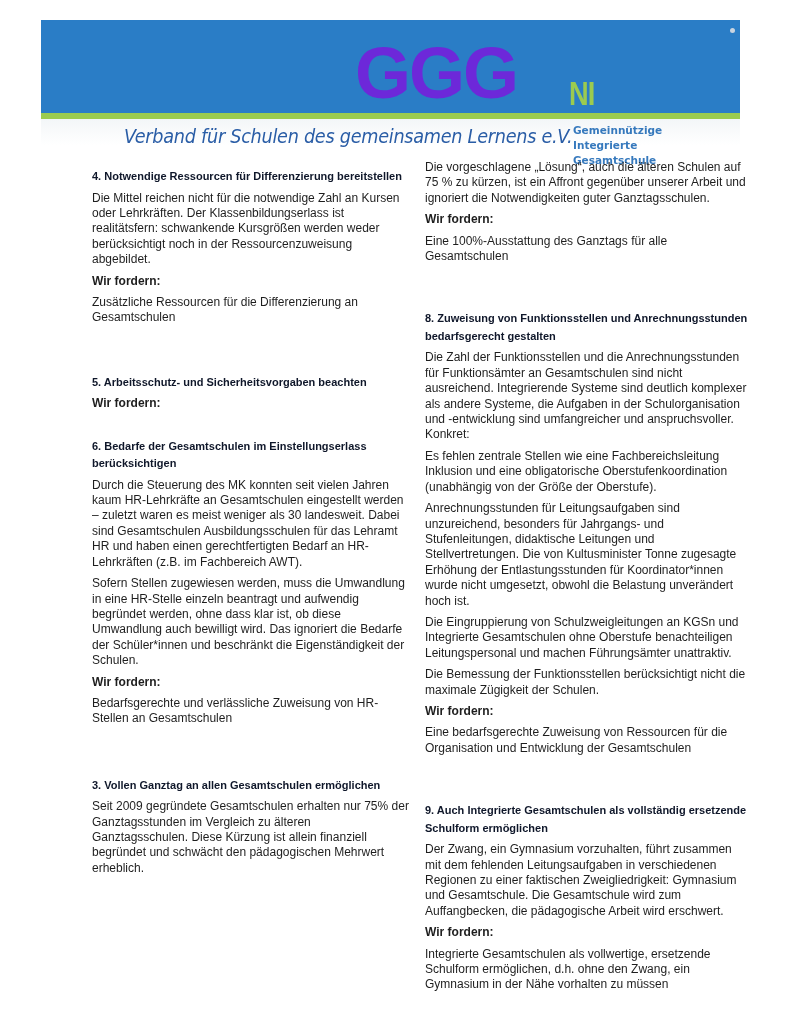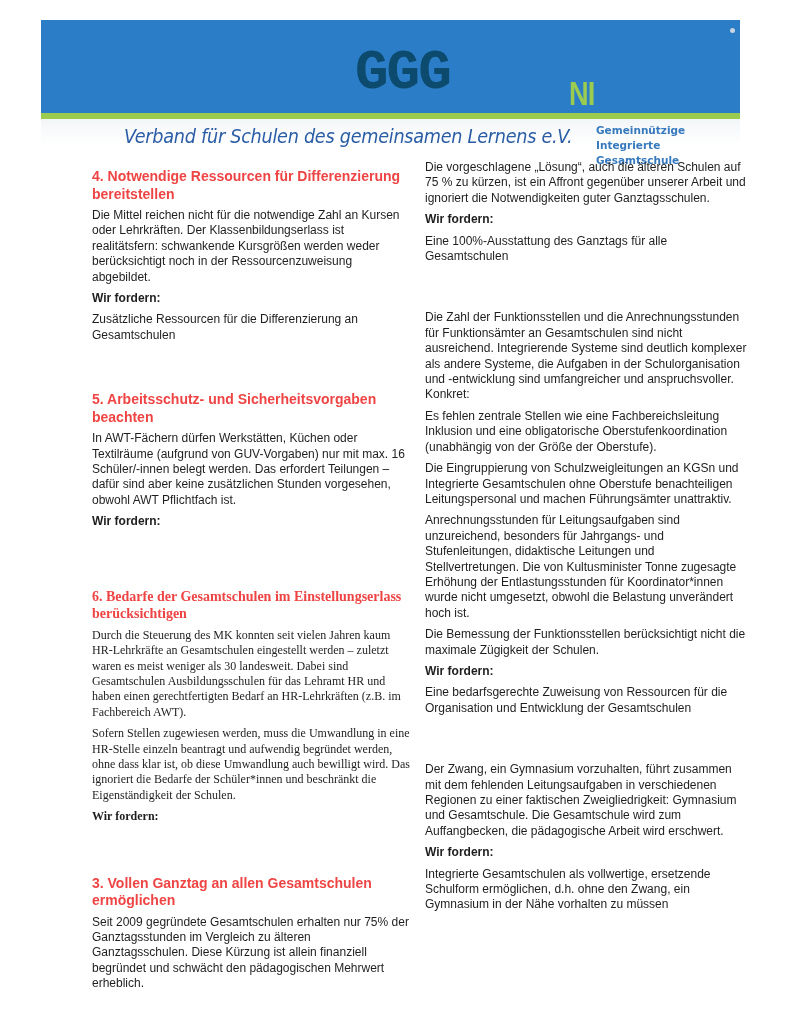--- a/index.html
+++ b/index.html
@@ -16,64 +16,64 @@
   .header-stripe {
     position: absolute; left: 41px; top: 113px; width: 699px; height: 6px;
     background: #9bcb4f;
   }
   .header-fade {
     position: absolute; left: 41px; top: 119px; width: 699px; height: 26px;
     background: linear-gradient(#f3f6f8, #ffffff);
   }
   .logo-ggg {
     position: absolute; left: 355px; top: 33px;
-    font-family: Liberation Mono, monospace; font-weight: bold;
-    font-size: 56px; line-height: 80px; letter-spacing: -2px;
-    color: #0c4a6e;
+    font-family: Liberation Sans, sans-serif; font-weight: bold;
+    font-size: 72px; line-height: 80px; letter-spacing: -2px;
+    color: #6d28d9;
   }
   .logo-ni {
     position: absolute; left: 569px; top: 76px;
     font-family: "Liberation Sans", sans-serif; font-weight: bold;
     font-size: 34px; line-height: 34px;
     color: #9bcb4f; letter-spacing: -1px;
     transform: scaleX(0.8); transform-origin: left top;
   }
   .tagline {
     position: absolute; left: 124px; top: 125px;
     font-family: "DejaVu Sans", sans-serif; font-style: italic;
     font-size: 19px; color: #2a5da6; letter-spacing: -0.3px;
     transform: scaleX(0.93); transform-origin: left top;
     white-space: nowrap;
   }
   .org-lines {
     position: absolute; left: 573px; top: 123px;
     font-family: "DejaVu Sans", sans-serif; font-weight: bold;
     font-size: 10.5px; line-height: 15px; color: #3679bd;
   }
-  .org-lines div { white-space: nowrap; margin-left: 23px; }
+  .org-lines div { white-space: nowrap; }
   .scan-mark {
     position: absolute; left: 730px; top: 28px; width: 5px; height: 5px;
     border-radius: 50%; background: #c9d4e0;
   }
   .col {
     position: absolute; width: 318px;
     font-size: 12px; line-height: 15.4px;
   }
   .col-left { left: 92px; top: 168px; }
   .col-right { left: 425px; top: 160px; width: 325px; }
   .section { margin: 0; }
   .section h2 {
-    margin: 0 0 5px 0; font-size: 14px; line-height: 17.5px;
-    font-weight: bold; color: #ef4444;
+    margin: 0 0 5px 0; font-size: 11px; line-height: 17.5px;
+    font-weight: bold; color: #0f172a;
   }
   .section p { margin: 0 0 6px 0; }
   .section p.demand-label { font-weight: bold; margin-bottom: 6px; }
   .section p.tight { margin-bottom: 0; }
   .gap-s4 { margin-top: 48px; }
-  .gap-s5 { margin-top: 58px; font-family: Liberation Serif, serif; }
+  .gap-s5 { margin-top: 26px; }
   .gap-s6 { margin-top: 50px; }
   .gap-s8 { margin-top: 46px; }
   .gap-s9 { margin-top: 46px; }
 </style>
 </head>
 <body>
 
 <div class="header-band"></div>
 <div class="header-stripe"></div>
 <div class="header-fade"></div>
@@ -91,53 +91,55 @@
 
   <div class="section">
     <h2>4. Notwendige Ressourcen für Differenzierung bereitstellen</h2>
     <p>Die Mittel reichen nicht für die notwendige Zahl an Kursen oder Lehrkräften. Der Klassenbildungserlass ist realitätsfern: schwankende Kursgrößen werden weder berücksichtigt noch in der Ressourcenzuweisung abgebildet.</p>
     <p class="demand-label">Wir fordern:</p>
     <p class="tight">Zusätzliche Ressourcen für die Differenzierung an Gesamtschulen</p>
   </div>
 
   <div class="section gap-s4">
     <h2>5. Arbeitsschutz- und Sicherheitsvorgaben beachten</h2>
-    <p>In AWT-Fächern dürfen Werkstätten, Küchen oder Textilräume (aufgrund von GUV-Vorgaben) nur mit max. 16 Schüler/-innen belegt werden. Das erfordert Teilungen – dafür sind aber keine zusätzlichen Stunden vorgesehen, obwohl AWT Pflichtfach ist.</p>
     <p class="demand-label">Wir fordern:</p>
   </div>
 
   <div class="section gap-s5">
     <h2>6. Bedarfe der Gesamtschulen im Einstellungserlass berücksichtigen</h2>
     <p>Durch die Steuerung des MK konnten seit vielen Jahren kaum HR-Lehrkräfte an Gesamtschulen eingestellt werden – zuletzt waren es meist weniger als 30 landesweit. Dabei sind Gesamtschulen Ausbildungsschulen für das Lehramt HR und haben einen gerechtfertigten Bedarf an HR-Lehrkräften (z.B. im Fachbereich AWT).</p>
     <p>Sofern Stellen zugewiesen werden, muss die Umwandlung in eine HR-Stelle einzeln beantragt und aufwendig begründet werden, ohne dass klar ist, ob diese Umwandlung auch bewilligt wird. Das ignoriert die Bedarfe der Schüler*innen und beschränkt die Eigenständigkeit der Schulen.</p>
     <p class="demand-label">Wir fordern:</p>
+    <p class="tight">Bedarfsgerechte und verlässliche Zuweisung von HR-Stellen an Gesamtschulen</p>
   </div>
 
   <div class="section gap-s6">
     <h2>3. Vollen Ganztag an allen Gesamtschulen ermöglichen</h2>
     <p class="tight">Seit 2009 gegründete Gesamtschulen erhalten nur 75% der Ganztagsstunden im Vergleich zu älteren Ganztagsschulen. Diese Kürzung ist allein finanziell begründet und schwächt den pädagogischen Mehrwert erheblich.</p>
   </div>
 </div>
 
 <div class="col col-right">
 
   <div class="section">
     <p>Die vorgeschlagene „Lösung“, auch die älteren Schulen auf 75 % zu kürzen, ist ein Affront gegenüber unserer Arbeit und ignoriert die Notwendigkeiten guter Ganztagsschulen.</p>
     <p class="demand-label">Wir fordern:</p>
     <p class="tight">Eine 100%-Ausstattung des Ganztags für alle Gesamtschulen</p>
   </div>
 
   <div class="section gap-s8">
+    <h2>8. Zuweisung von Funktionsstellen und Anrechnungsstunden bedarfsgerecht gestalten</h2>
     <p>Die Zahl der Funktionsstellen und die Anrechnungsstunden für Funktionsämter an Gesamtschulen sind nicht ausreichend. Integrierende Systeme sind deutlich komplexer als andere Systeme, die Aufgaben in der Schulorganisation und -entwicklung sind umfangreicher und anspruchsvoller. Konkret:</p>
     <p>Es fehlen zentrale Stellen wie eine Fachbereichsleitung Inklusion und eine obligatorische Oberstufenkoordination (unabhängig von der Größe der Oberstufe).</p>
+    <p>Anrechnungsstunden für Leitungsaufgaben sind unzureichend, besonders für Jahrgangs- und Stufenleitungen, didaktische Leitungen und Stellvertretungen. Die von Kultusminister Tonne zugesagte Erhöhung der Entlastungsstunden für Koordinator*innen wurde nicht umgesetzt, obwohl die Belastung unverändert hoch ist.</p>
     <p>Die Eingruppierung von Schulzweigleitungen an KGSn und Integrierte Gesamtschulen ohne Oberstufe benachteiligen Leitungspersonal und machen Führungsämter unattraktiv.</p>
-    <p>Anrechnungsstunden für Leitungsaufgaben sind unzureichend, besonders für Jahrgangs- und Stufenleitungen, didaktische Leitungen und Stellvertretungen. Die von Kultusminister Tonne zugesagte Erhöhung der Entlastungsstunden für Koordinator*innen wurde nicht umgesetzt, obwohl die Belastung unverändert hoch ist.</p>
     <p>Die Bemessung der Funktionsstellen berücksichtigt nicht die maximale Zügigkeit der Schulen.</p>
     <p class="demand-label">Wir fordern:</p>
     <p class="tight">Eine bedarfsgerechte Zuweisung von Ressourcen für die Organisation und Entwicklung der Gesamtschulen</p>
   </div>
 
   <div class="section gap-s9">
+    <h2>9. Auch Integrierte Gesamtschulen als vollständig ersetzende Schulform ermöglichen</h2>
     <p>Der Zwang, ein Gymnasium vorzuhalten, führt zusammen mit dem fehlenden Leitungsaufgaben in verschiedenen Regionen zu einer faktischen Zweigliedrigkeit: Gymnasium und Gesamtschule. Die Gesamtschule wird zum Auffangbecken, die pädagogische Arbeit wird erschwert.</p>
     <p class="demand-label">Wir fordern:</p>
     <p class="tight">Integrierte Gesamtschulen als vollwertige, ersetzende Schulform ermöglichen, d.h. ohne den Zwang, ein Gymnasium in der Nähe vorhalten zu müssen</p>
   </div>
 </div>
 
 </body></html>

